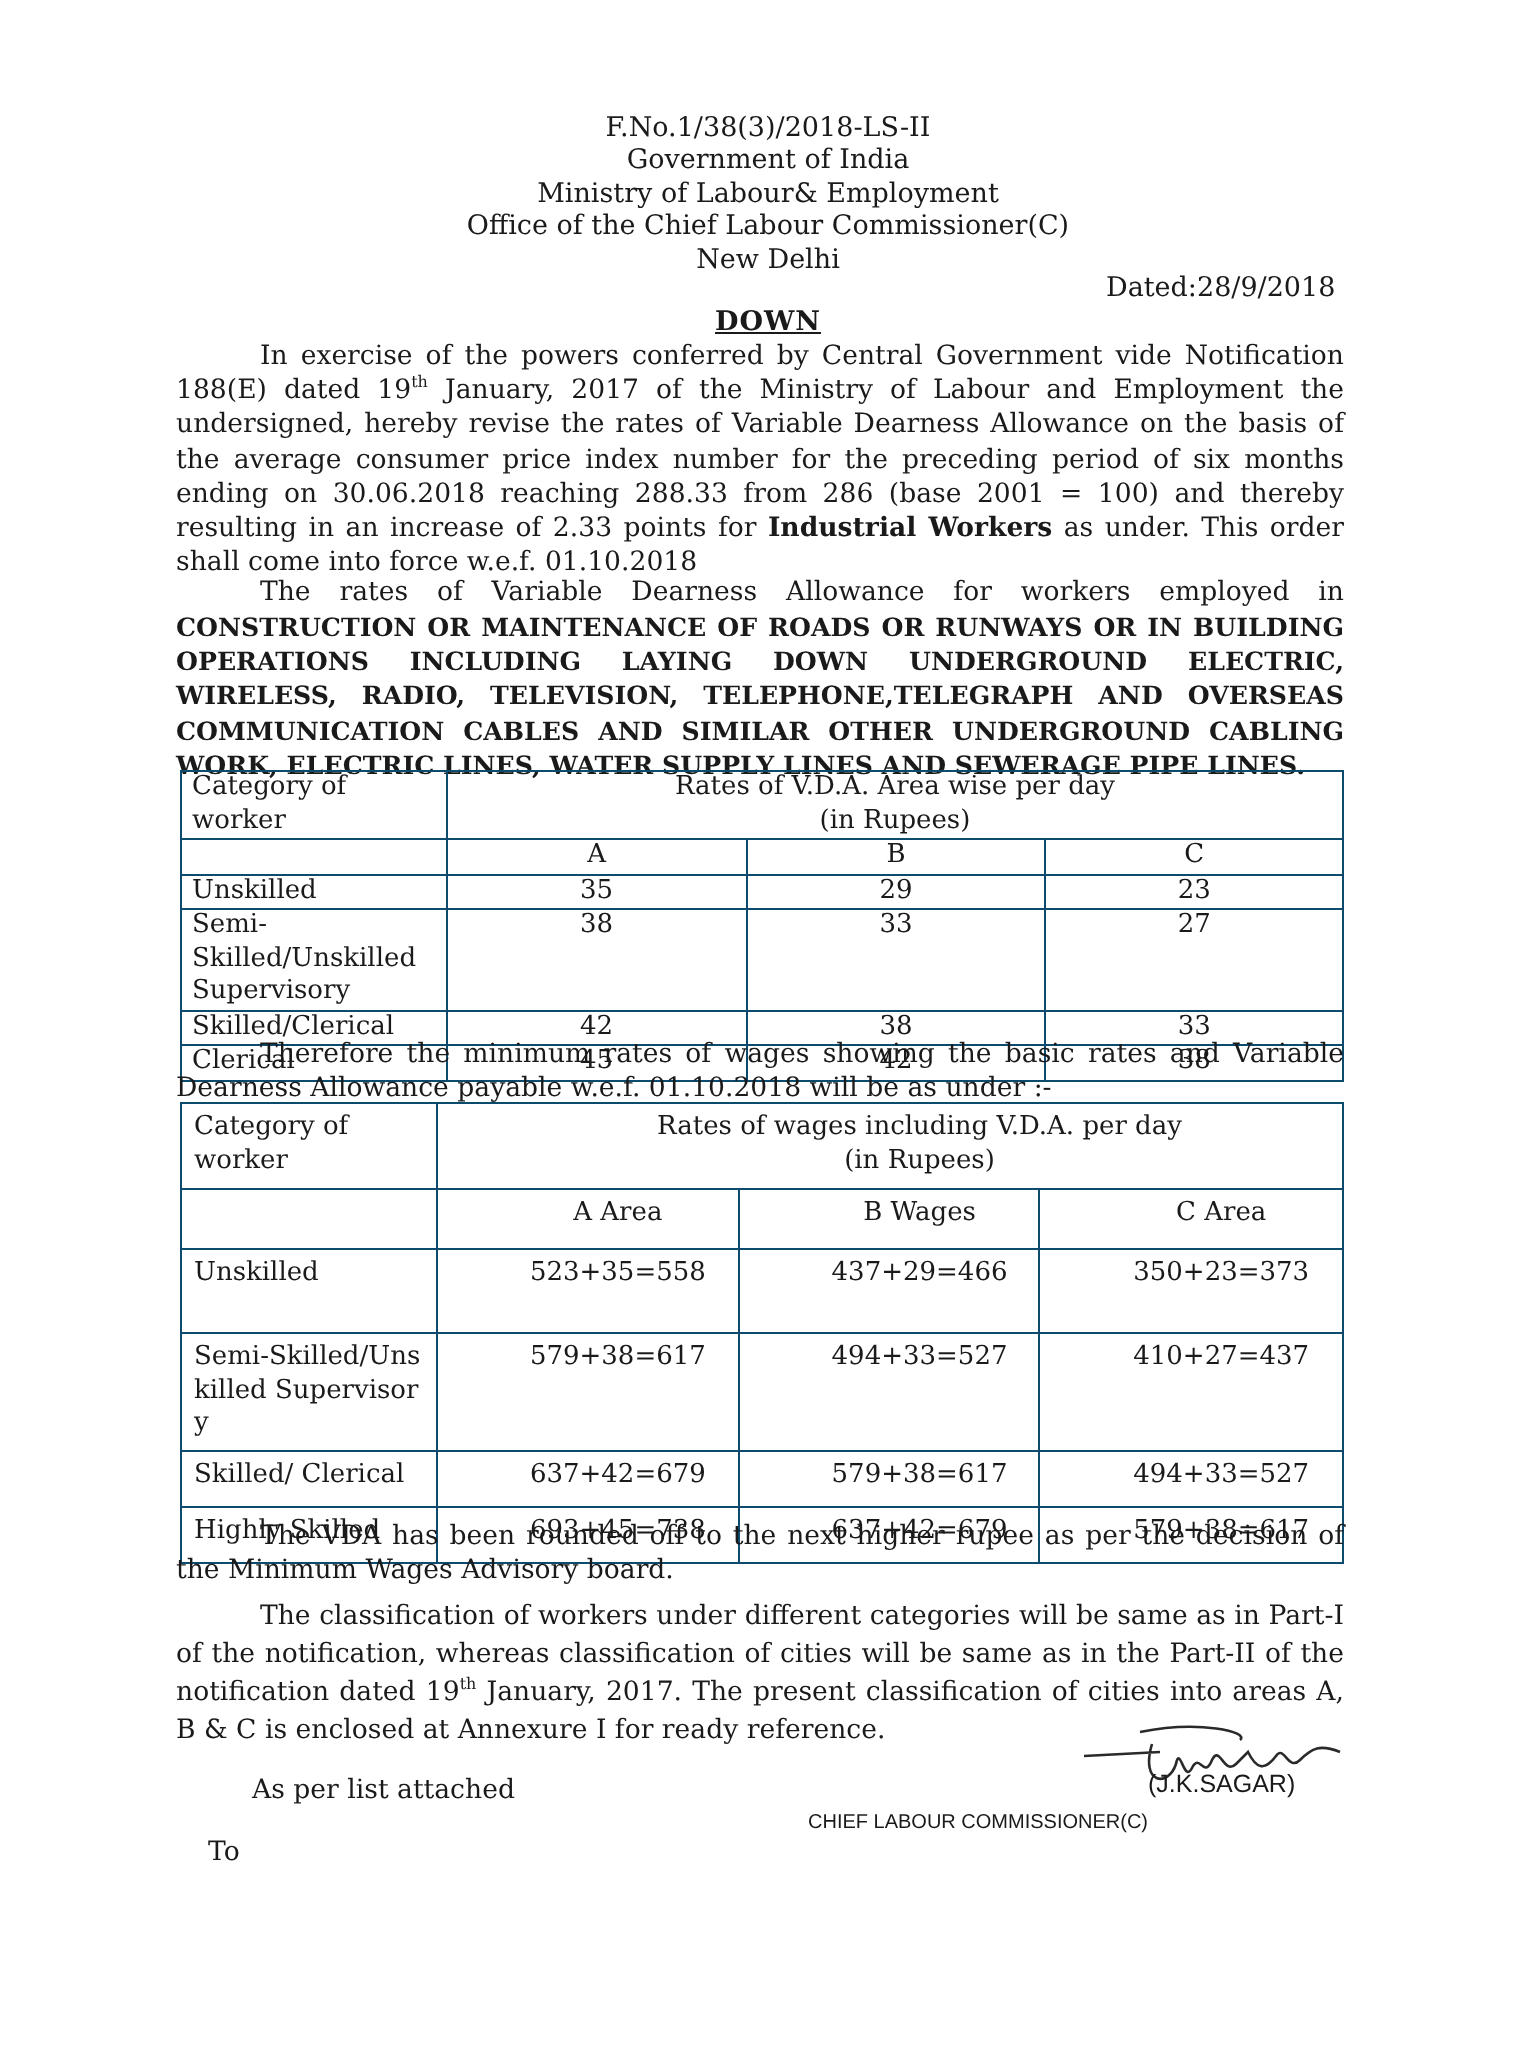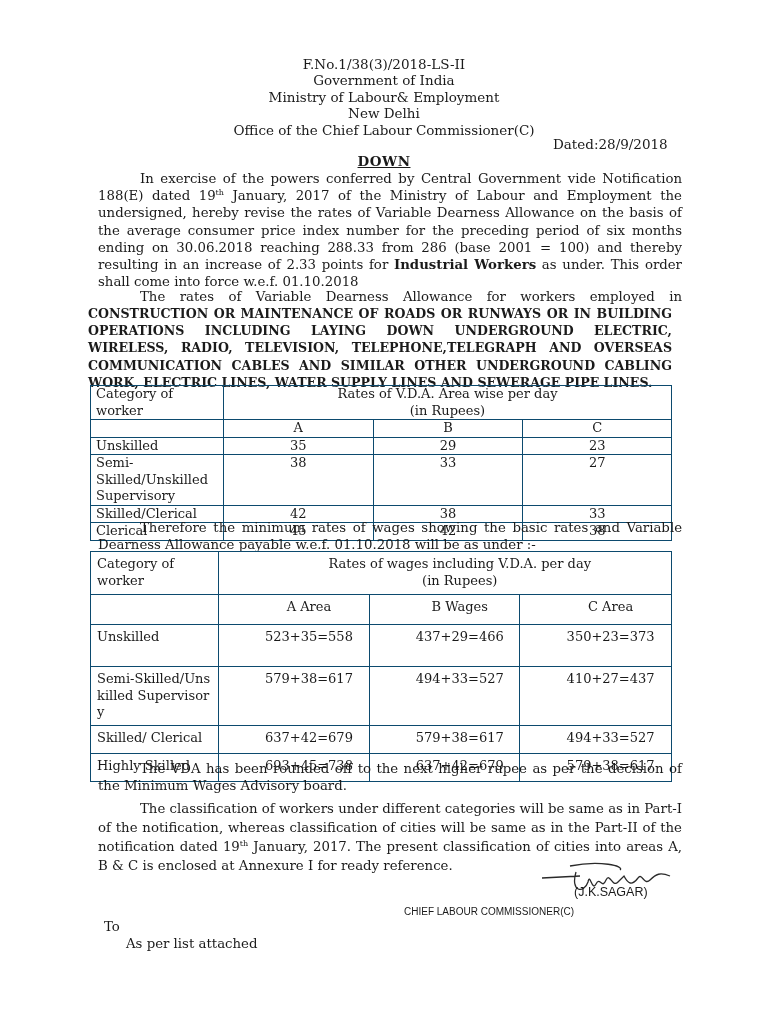--- a/index.html
+++ b/index.html
@@ -8,48 +8,48 @@
     font-family: "DejaVu Serif", "Liberation Serif", serif;
     color: #1a1a1a;
     font-size: 13.4px;
     line-height: 17px;
   }
   .page { position: absolute; left: 0; top: 0; width: 676px; height: 1024px; }
   .center-block { position: absolute; left: 0; width: 768px; text-align: center; }
   .hdr-line { display: block; font-size: 13.5px; line-height: 16.4px; }
   .dated { position: absolute; left: 553px; top: 136px; font-size: 13.5px; }
   .order-title { position: absolute; left: 0; width: 768px; top: 153px; text-align: center; font-weight: bold; text-decoration: underline; font-size: 13.5px; letter-spacing: 0.5px; }
-  .para { position: absolute; left: 88px; width: 584px; text-align: justify; font-size: 13.3px; line-height: 17.2px; margin-left: 10px; }
+  .para { position: absolute; left: 88px; width: 584px; text-align: justify; font-size: 13.3px; line-height: 17.2px; }
   .para .indent { display: inline-block; width: 42px; }
   .para sup { font-size: 8px; line-height: 0; }
   .bold-caps { position: absolute; left: 88px; width: 584px; text-align: justify; font-weight: bold; font-size: 12.6px; line-height: 17.2px; font-family: "DejaVu Serif", serif; text-align-last: left; }
   table { border-collapse: collapse; position: absolute; font-family: "DejaVu Serif", serif; font-size: 13px; }
   td, th { border: 1px solid #0c4a6e; padding: 0 5px; font-weight: normal; vertical-align: top; }
   .t1 { left: 90px; top: 385px; width: 582px; line-height: 16.5px; }
   .t1 td.num { text-align: center; }
   .t2 { left: 90px; top: 551px; width: 582px; line-height: 16.5px; }
   .t2 td { padding: 4px 6px; }
   .t2 td.num { text-align: center; padding-left: 36px; }
   .sig { position: absolute; left: 540px; top: 862px; width: 140px; height: 36px; }
   .signame { position: absolute; left: 574px; top: 884px; font-family: "Liberation Sans", sans-serif; font-size: 12.5px; }
   .sigtitle { position: absolute; left: 404px; top: 903px; font-family: "Liberation Sans", sans-serif; font-size: 10px; }
   .to { position: absolute; left: 104px; top: 918px; font-size: 13.3px; }
-  .perlist { position: absolute; left: 126px; top: 935px; font-size: 13.3px; }
+  .perlist { position: absolute; left: 126px; top: 887px; font-size: 13.3px; }
 </style>
 </head>
 <body>
 
 <div class="page">
 
   <div class="center-block" style="top:56px;">
     <span class="hdr-line">F.No.1/38(3)/2018-LS-II</span>
     <span class="hdr-line">Government of India</span>
     <span class="hdr-line">Ministry of Labour&amp; Employment</span>
+    <span class="hdr-line">Office of the Chief Labour Commissioner(C)</span>
     <span class="hdr-line">New Delhi</span>
-    <span class="hdr-line">Office of the Chief Labour Commissioner(C)</span>
   </div>
 
   <div class="dated">Dated:28/9/2018</div>
   <div class="order-title">DOWN</div>
 
   <div class="para" style="top:170px;">
     <span class="indent"></span><span>In exercise of the powers conferred by Central Government vide Notification 188(E) dated 19</span><sup>th</sup><span> January, 2017 of the Ministry of Labour and Employment the undersigned, hereby revise the rates of Variable Dearness Allowance on the basis of the average consumer price index number for the preceding period of six months ending on 30.06.2018 reaching 288.33 from 286 (base 2001 = 100) and thereby resulting in an increase of 2.33 points for </span><b>Industrial Workers</b><span> as under. This order shall come into force w.e.f. 01.10.2018</span>
   </div>
 
   <div class="para" style="top:288px; text-align-last: justify;">

